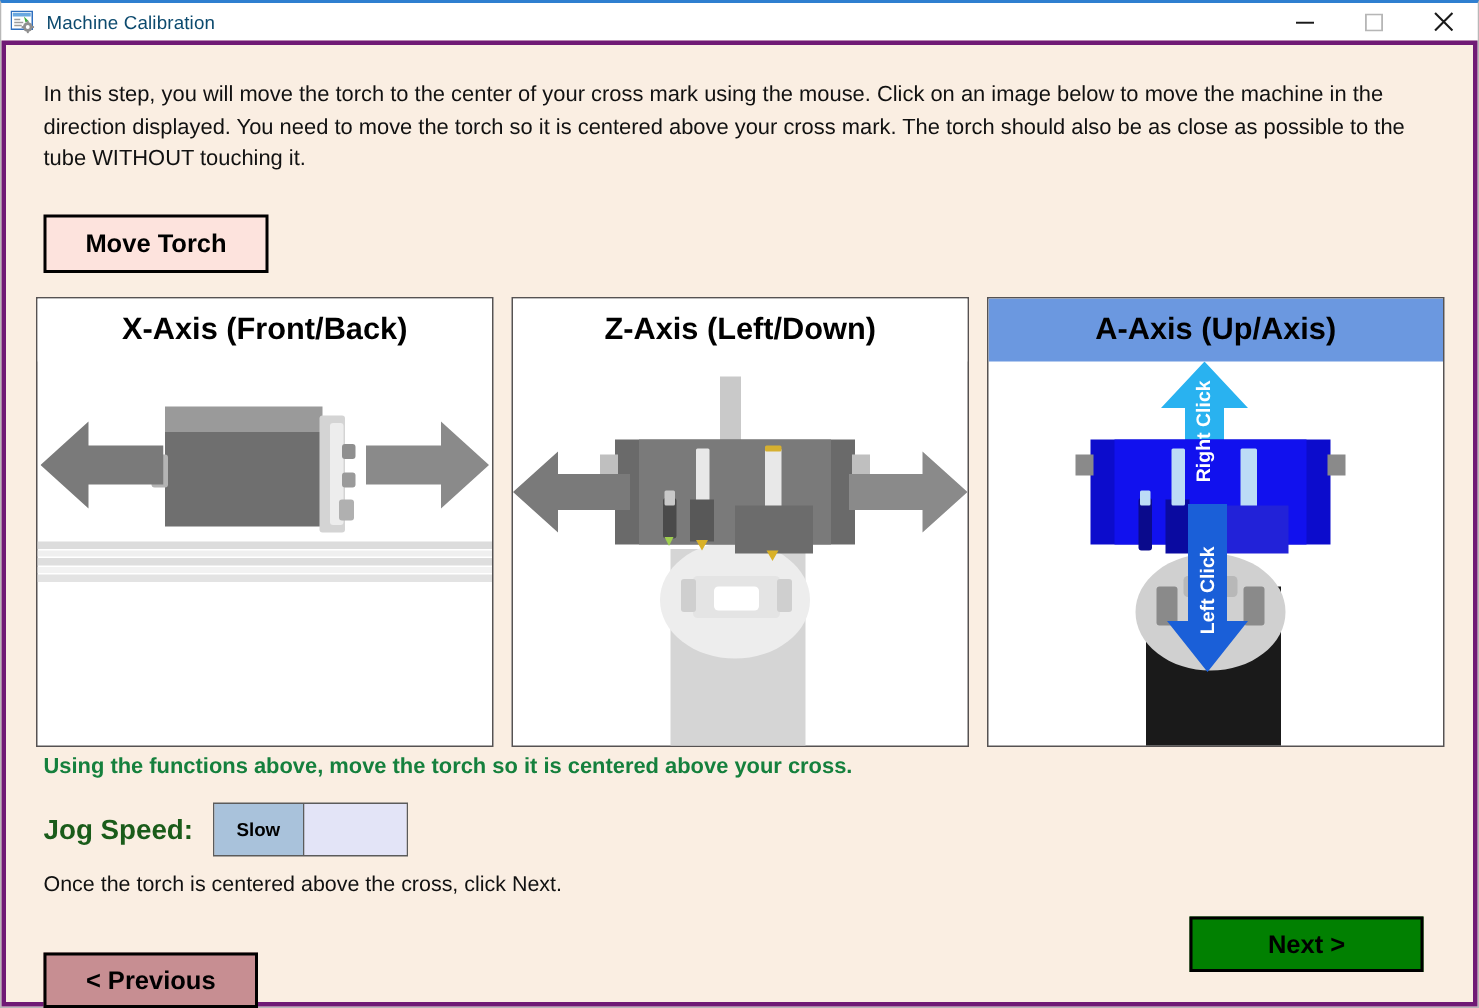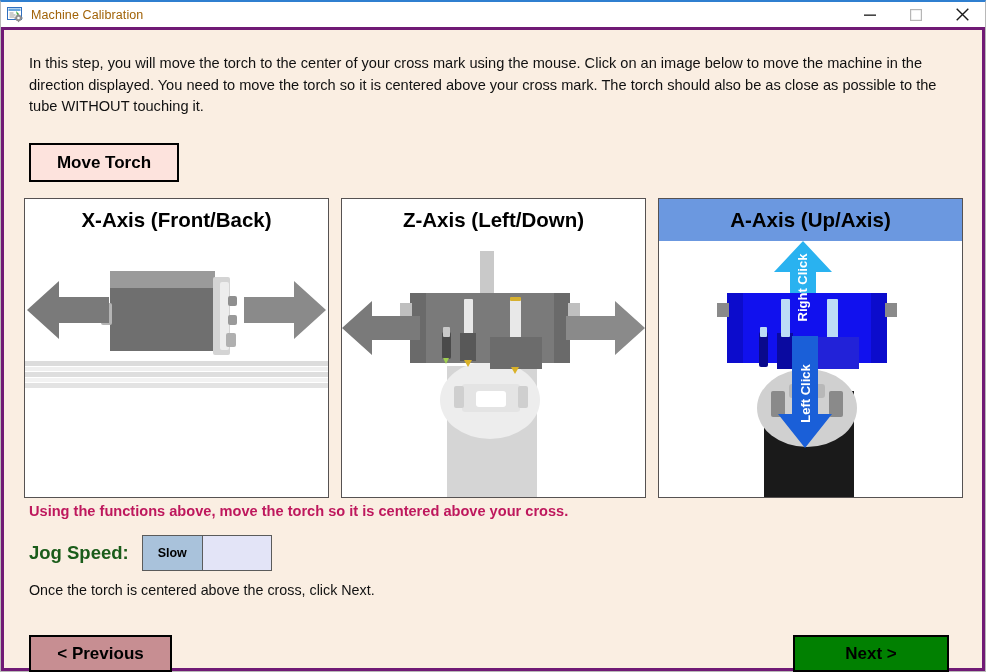--- a/index.html
+++ b/index.html
@@ -29,21 +29,21 @@
     background: #ffffff;
     display: flex; align-items: center;
   }
   .title-icon {
     width: 17px; height: 16px;
     margin-left: 6px; margin-right: 7px;
     position: relative; flex: none;
   }
   .title-text {
     font-size: 12.5px;
-    color: #a16207;
+    color: #0c4a6e;
     letter-spacing: 0.1px;
     white-space: nowrap;
   }
   .win-buttons {
     position: absolute; right: 0; top: 0;
     height: 25px; display: flex;
   }
   .win-btn {
     width: 46px; height: 25px;
     display: flex; align-items: center; justify-content: center;
@@ -228,21 +228,21 @@
     font-size: 13px;
     font-weight: bold;
     white-space: nowrap;
     transform-origin: center center;
   }
 
   
   #caption {
     position: absolute;
     left: 25px; top: 473px;
-    font-size: 14.6px; font-weight: bold; color: #be185d;
+    font-size: 14.6px; font-weight: bold; color: #15803d;
   }
 
   
   #jog-row {
     position: absolute;
     left: 25px; top: 505px;
     height: 36px;
     display: flex; align-items: center;
   }
   #jog-label {
@@ -286,21 +286,21 @@
     font-size: 17px; font-weight: bold;
     color: #000;
     cursor: pointer;
   }
   #prev-btn {
     left: 25px; top: 605px;
     width: 143px;
     background: #c78e92;
   }
   #next-btn {
-    left: 789px; top: 605px;
+    left: 789px; top: 581px;
     width: 156px;
     background: #018001;
   }
 </style>
 </head>
 <body>
 
 <div id="window">
 
   <div id="titlebar">

